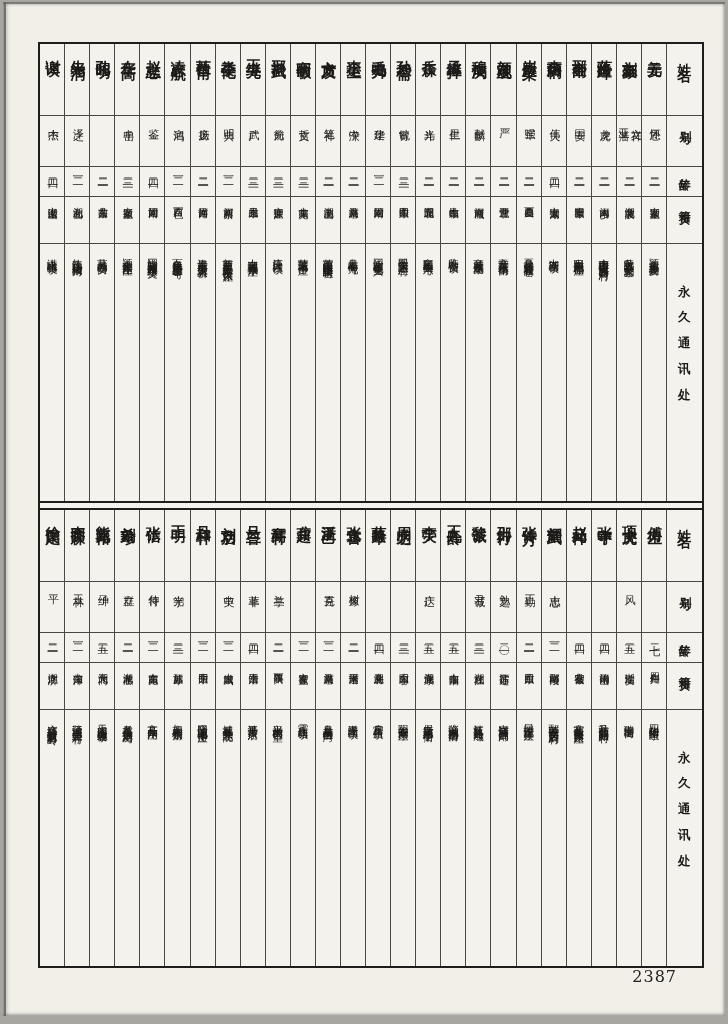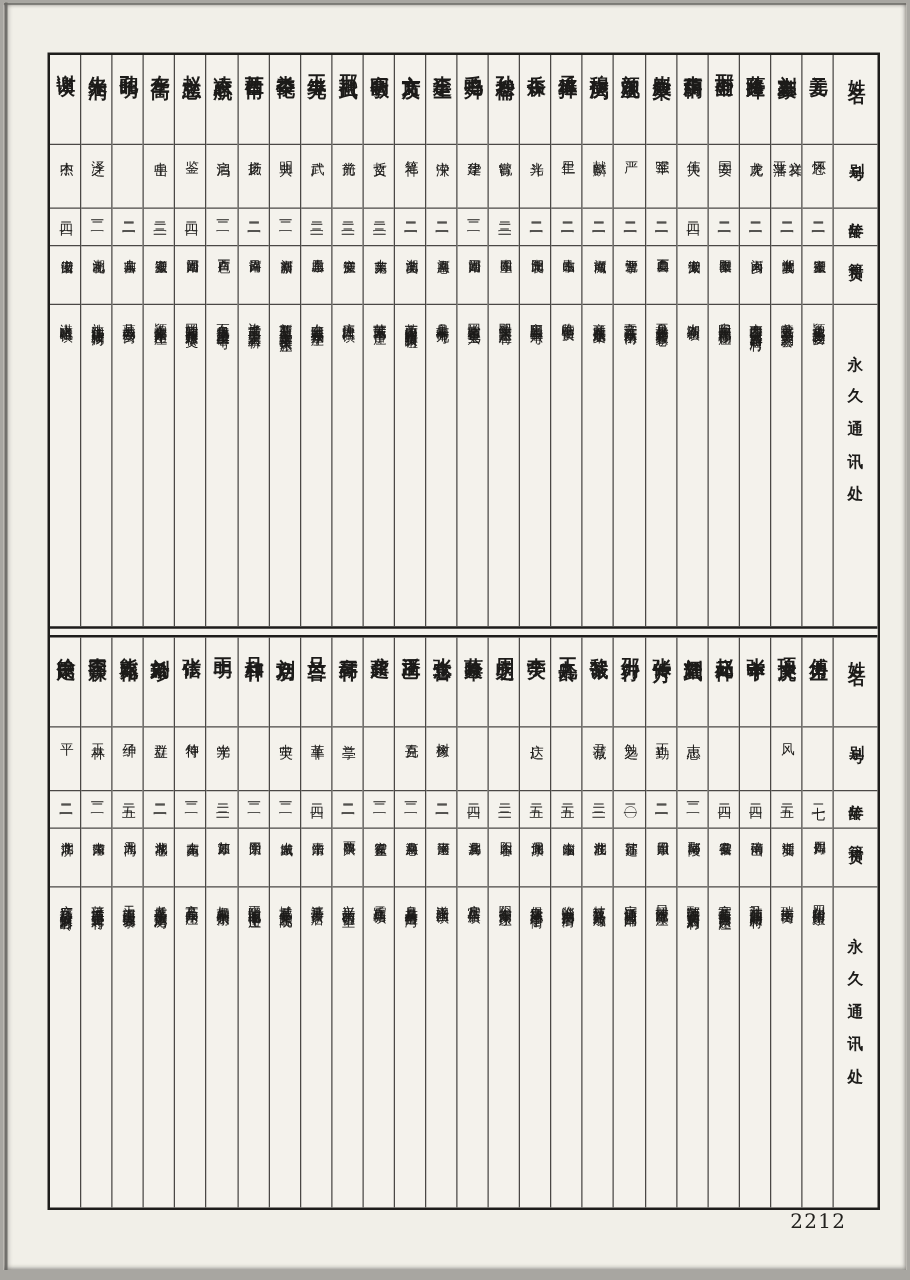--- a/index.html
+++ b/index.html
@@ -958,14 +958,14 @@
           <div class="cell c-origin">
             <span class="vtxt">湖北广济</span>
           </div>
           <div class="cell c-addr">
             <span class="vtxt">广济郑公塔马蚁河麻石岭</span>
           </div>
         </div>
       </section>
   </div>
 
-  <div class="page-number">2212</div>
+  <div class="page-number">2387</div>
 </div>
 
 </body></html>

